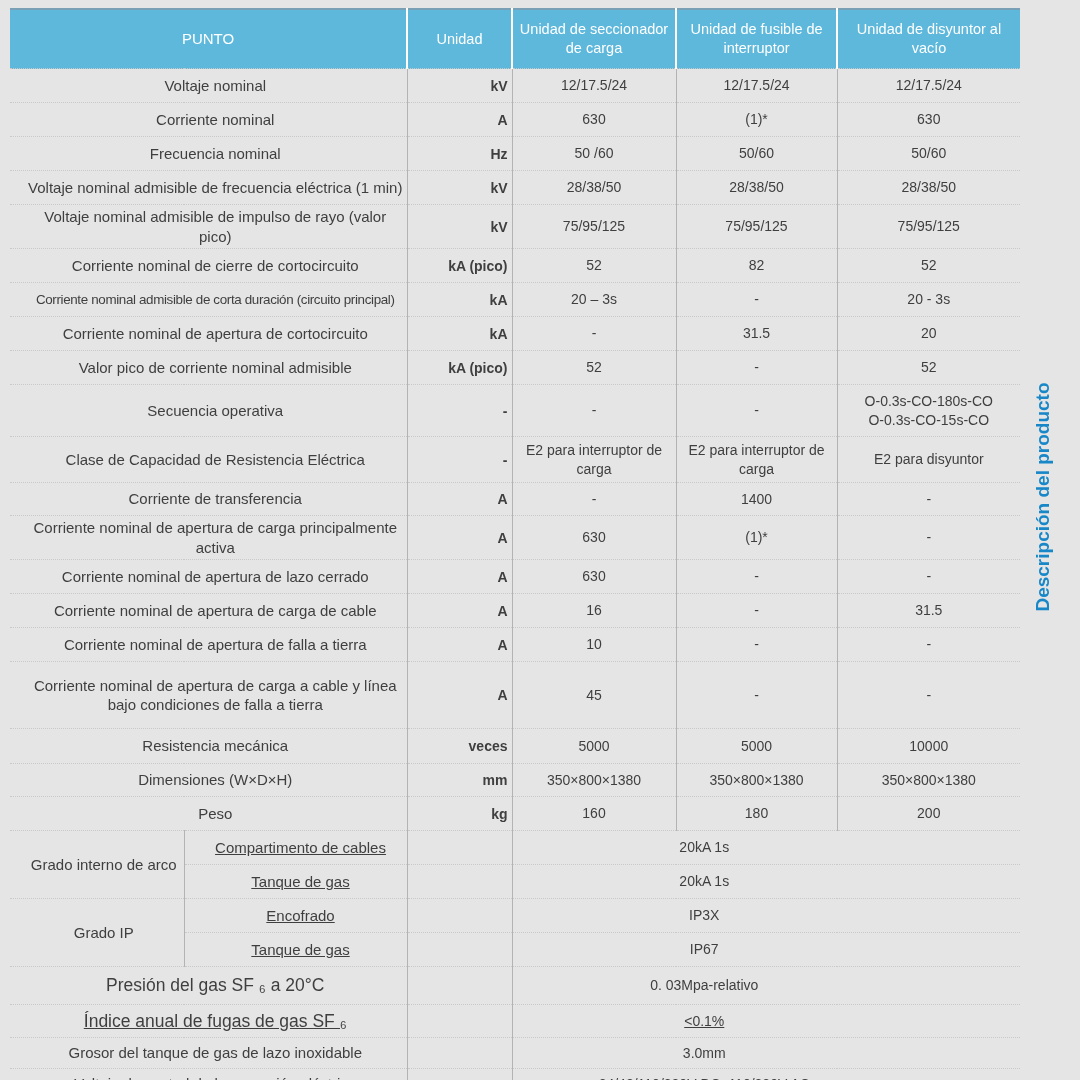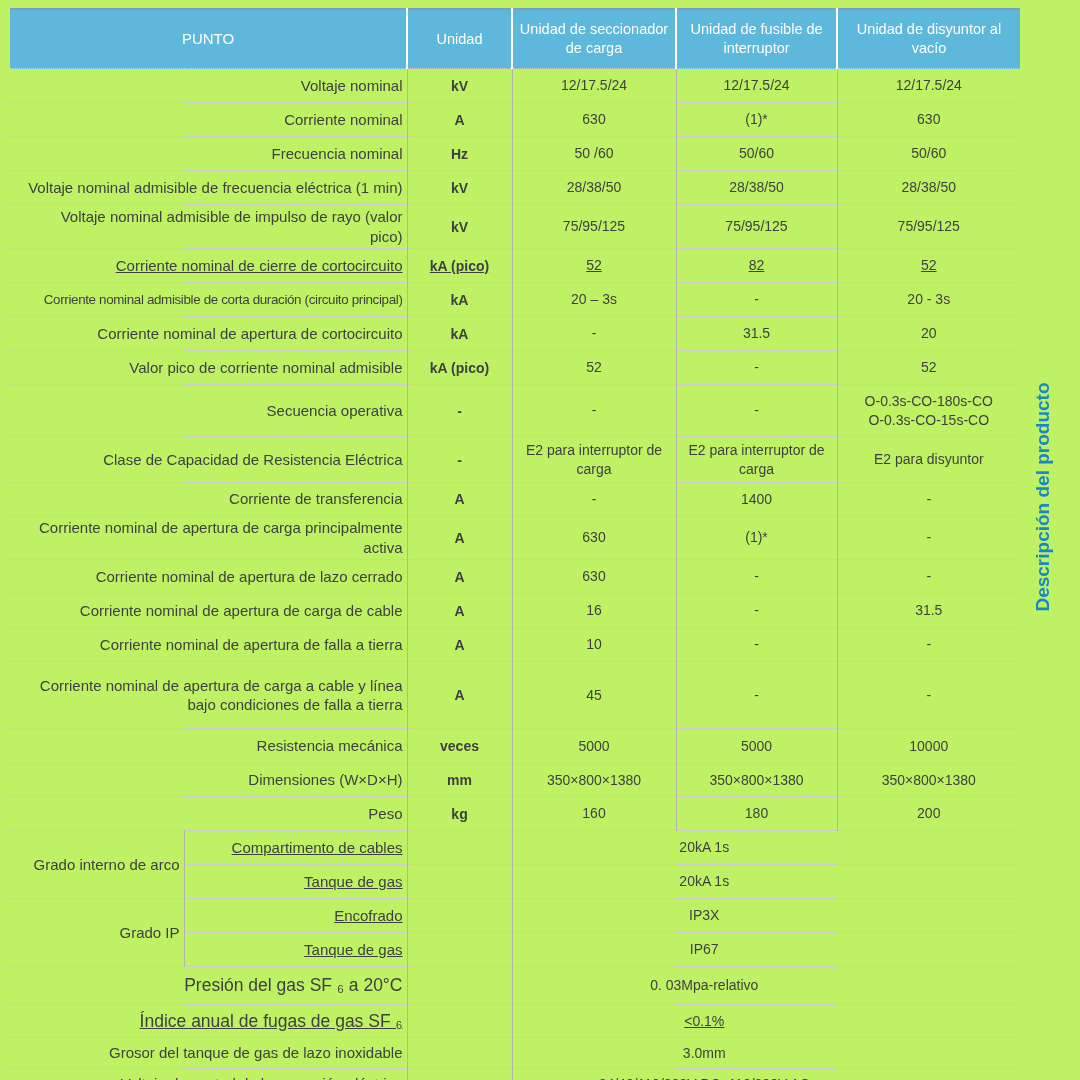--- a/index.html
+++ b/index.html
@@ -1,40 +1,40 @@
 <!DOCTYPE html>
 <html><head>
 <meta charset="utf-8">
 <style>
   html,body{margin:0;padding:0;background:#ffffff;}
   .canvas{
-    position:relative;width:1080px;height:1080px;background:#bef264;overflow:hidden;
+    position:relative;width:1080px;height:1080px;background:#e5e5e5;overflow:hidden;
     font-family:"Liberation Sans","DejaVu Sans",sans-serif;color:#3f3f3f;
   }
   table.spec{
     border-collapse:collapse;table-layout:fixed;
     width:1010px;margin:8px 0 0 10px;
     border-top:2px solid #7AA0B5;
     border-bottom:3px solid #5F8AA5;
   }
   thead th{
     background:#5EB8DB;color:#ffffff;font-weight:normal;
     font-size:14.5px;line-height:1.3;height:54px;text-align:center;
     padding:2px 6px;vertical-align:middle;
   }
   thead th + th{border-left:2px solid #ffffff;}
   tbody td{
     border-top:1px dotted #c9c9c9;vertical-align:middle;
     font-size:14px;color:#3f3f3f;padding:2px 4px;
   }
   td.vd{border-left:1px solid #b3b3b3;}
-  td.lbl{text-align:right;padding-left:18px;font-size:15px;line-height:1.3;}
+  td.lbl{text-align:center;padding-left:18px;font-size:15px;line-height:1.3;}
   td.sub{padding-left:14px;font-size:15px;text-decoration:underline;}
   td.group{padding-left:18px;font-size:15px;}
-  td.unit{text-align:center;font-weight:bold;font-size:14px;}
+  td.unit{text-align:right;font-weight:bold;font-size:14px;}
   td.val{text-align:center;white-space:pre-line;line-height:1.3;}
   td.merged{padding-right:128px;}
   td.big{font-size:17.5px;}
   td.condensed{font-size:13.4px;letter-spacing:-0.35px;white-space:nowrap;overflow:hidden;}
   .side-label{
     position:absolute;left:1043px;top:497px;
     transform:translate(-50%,-50%) rotate(-90deg);
     white-space:nowrap;font-size:19px;font-weight:bold;color:#1787C8;
   }
 </style>
@@ -89,21 +89,21 @@
           <td class="val vd">28/38/50</td>
           <td class="val vd">28/38/50</td>
         </tr>
         <tr style="height: 34px;">
           <td colspan="2" class="lbl">Voltaje nominal admisible de impulso de rayo (valor pico)</td>
           <td class="unit vd">kV</td>
           <td class="val vd">75/95/125</td>
           <td class="val vd">75/95/125</td>
           <td class="val vd">75/95/125</td>
         </tr>
-        <tr style="height: 34px; text-decoration: underline;">
+        <tr style="height: 34px;">
           <td colspan="2" class="lbl">Corriente nominal de cierre de cortocircuito</td>
           <td class="unit vd">kA (pico)</td>
           <td class="val vd">52</td>
           <td class="val vd">82</td>
           <td class="val vd">52</td>
         </tr>
         <tr style="height: 34px;">
           <td colspan="2" class="lbl condensed">Corriente nominal admisible de corta duración (circuito principal)</td>
           <td class="unit vd">kA</td>
           <td class="val vd">20 – 3s</td>

